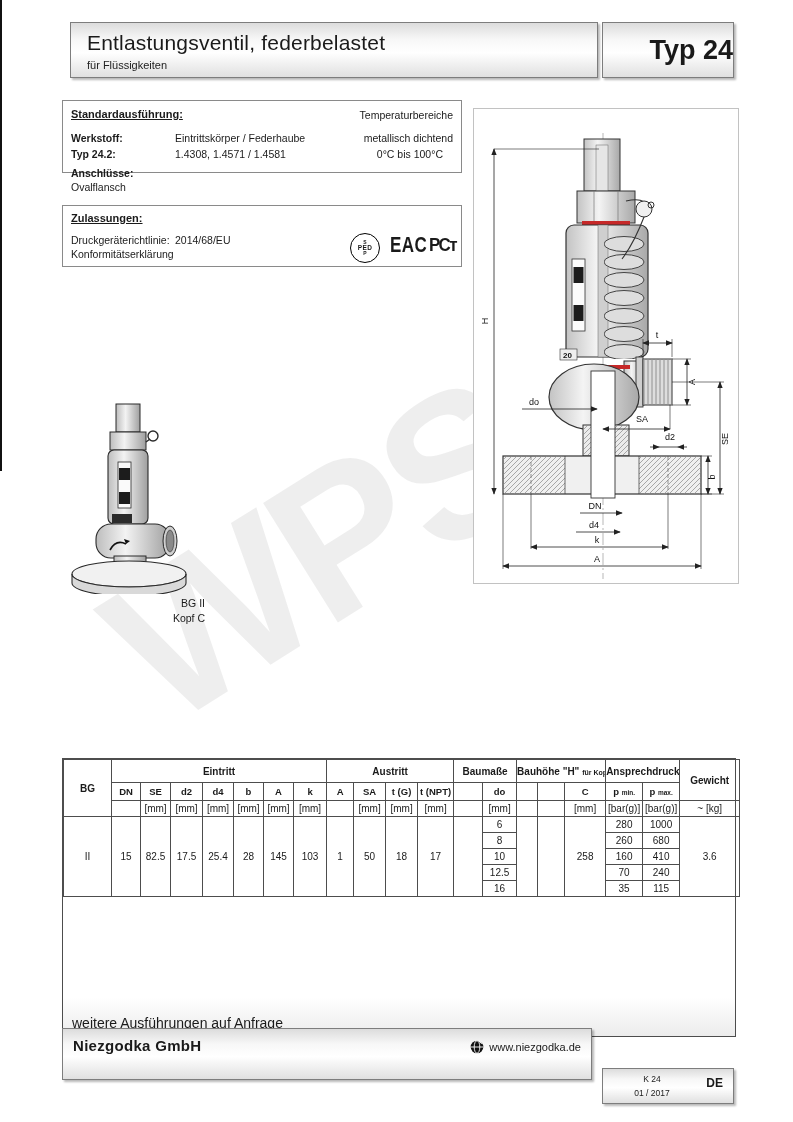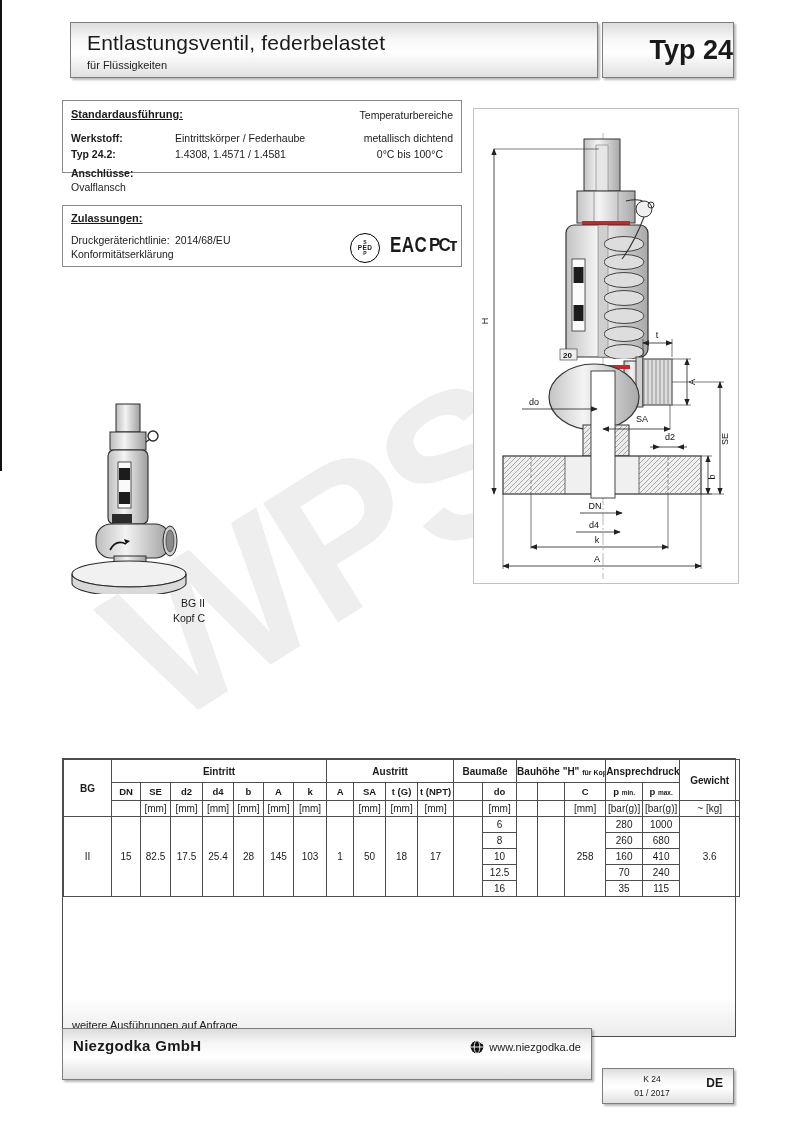--- a/index.html
+++ b/index.html
@@ -45,21 +45,21 @@
   
   #tblbox{left:62px;top:758px;width:672px;height:277px;border:1px solid #4d4d4d;background:linear-gradient(180deg,#ffffff 86%,#ececec 100%);z-index:2;}
   #dtable{border-collapse:collapse;table-layout:fixed;width:670px;}
   #dtable td{border:1px solid #4d4d4d;text-align:center;vertical-align:middle;padding:0;overflow:hidden;white-space:nowrap;}
   #dtable tr.r1 td{height:22px;font-size:10px;font-weight:bold;}
   #dtable tr.r2 td{height:17px;font-size:9.5px;font-weight:bold;}
   #dtable tr.r3 td{height:15px;font-size:10px;font-weight:normal;color:#222;}
   #dtable tr.rd td{height:15px;font-size:10px;}
   #dtable .small{font-size:7px;font-weight:bold;}
   #dtable .sub{font-size:6.5px;font-weight:bold;}
-  #tblnote{position:absolute;left:9px;bottom:5px;font-size:11px;}
+  #tblnote{position:absolute;left:9px;bottom:5px;font-size:14px;}
   
   #fbar{left:62px;top:1028px;width:530px;height:52px;}
   #fbar .co{position:absolute;left:10px;top:8px;font-size:15px;font-weight:bold;letter-spacing:.3px;}
   #fbar .web{position:absolute;right:10px;top:0;height:36px;display:flex;align-items:center;gap:5px;font-size:11px;}
   #fcode{left:602px;top:1068px;width:132px;height:36px;}
   #fcode .kd{position:absolute;left:14px;top:4px;width:70px;text-align:center;font-size:8.5px;line-height:1.6;}
   #fcode .de{position:absolute;right:10px;top:7px;font-size:12px;font-weight:bold;}
   #scanline{left:0;top:0;width:1.5px;height:471px;background:#111;z-index:3;}
   svg text{font-family:"Liberation Sans",sans-serif;fill:#111;}
 </style>

